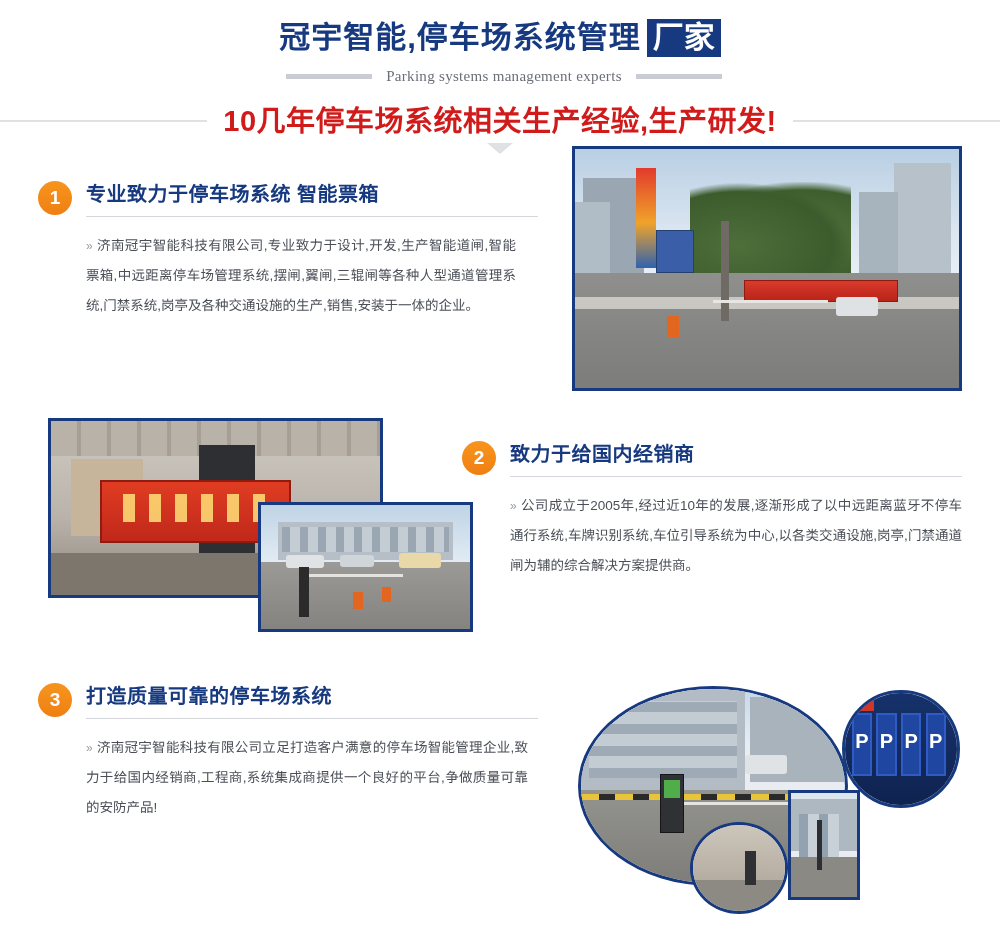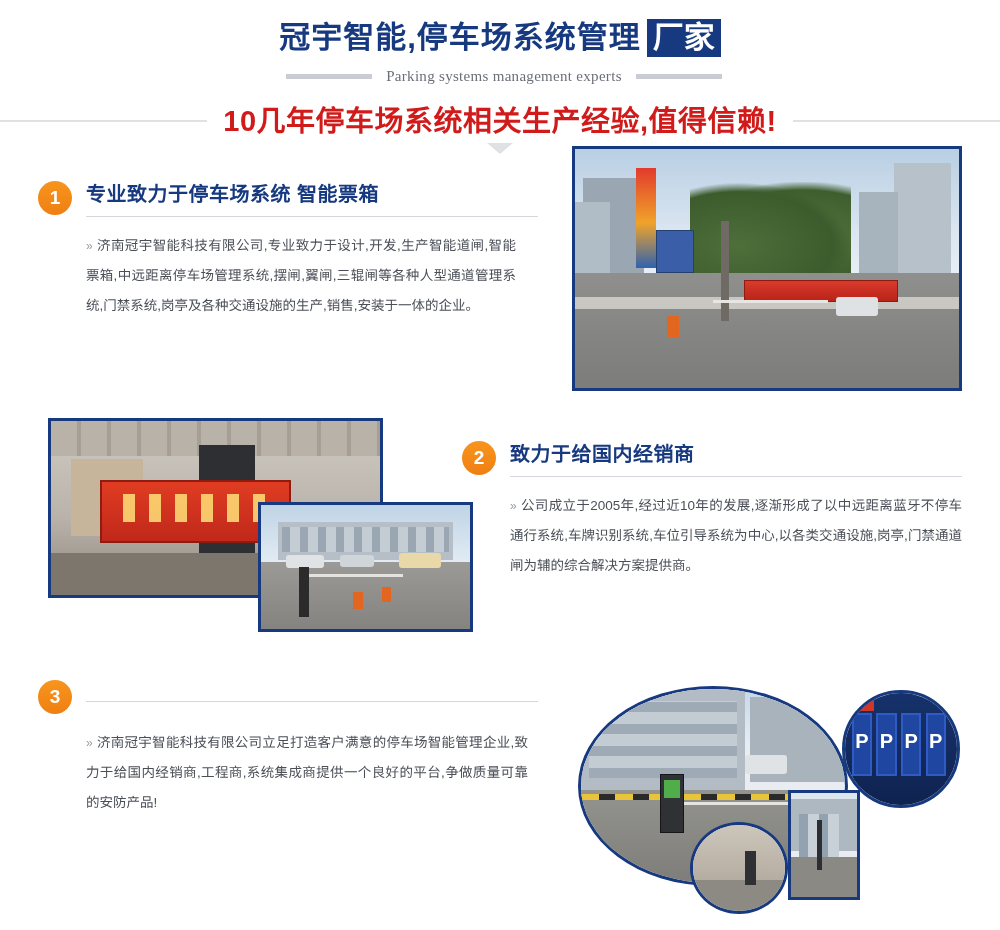--- a/index.html
+++ b/index.html
@@ -257,21 +257,21 @@
       <span class="title-main">冠宇智能,停车场系统管理</span>
         <span class="title-badge">厂家</span>
     </div>
     <div class="subtitle-row">
       <span class="sub-line"></span>
       <span class="subtitle-en">Parking systems management experts</span>
       <span class="sub-line"></span>
     </div>
     <div class="banner">
       <div class="banner-line"></div>
-      <span class="banner-text">10几年停车场系统相关生产经验,值得信赖!</span>
+      <span class="banner-text">10几年停车场系统相关生产经验,生产研发!</span>
       <div class="banner-arrow"></div>
     </div>
   </div>
 
   <div class="section" style="left:38px; top:178px; width:500px;">
     <div class="head-line">
       <div class="num-circle">1</div>
       <div class="head-title-wrap">
         <div class="head-title">专业致力于停车场系统 智能票箱</div>
         <div class="head-rule"></div>
@@ -343,20 +343,21 @@
       <div class="p3-cone1"></div>
         <div class="p3-cone2"></div>
     </div>
     <span class="sr-only">停车场车辆与道闸立柱</span>
   </div>
 
   <div class="section" style="left:38px; top:680px; width:500px;">
     <div class="head-line">
       <div class="num-circle">3</div>
       <div class="head-title-wrap">
+        <div class="head-title">打造质量可靠的停车场系统</div>
         <div class="head-rule"></div>
       </div>
     </div>
     <div class="body-text" style="padding-left:48px; width:490px;">
       <span class="bullet">»</span><span>济南冠宇智能科技有限公司立足打造客户满意的停车场智能管理企业,致力于给国内经销商,工程商,系统集成商提供一个良好的平台,争做质量可靠的安防产品!</span>
     </div>
   </div>
 
   <div class="frame round" style="left:578px; top:686px; width:270px; height:200px;">
     <div class="ph">

